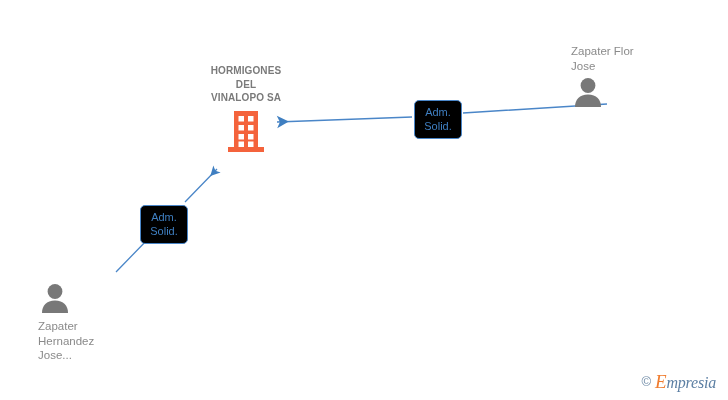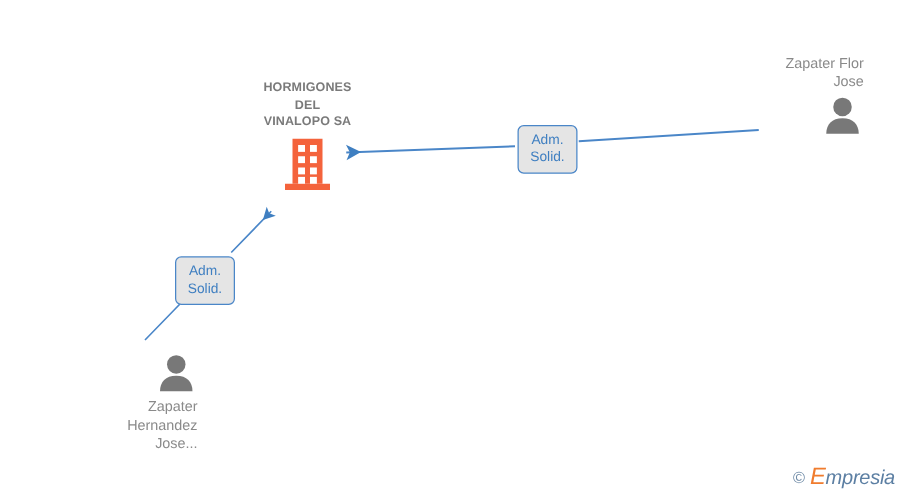--- a/index.html
+++ b/index.html
@@ -45,21 +45,21 @@
   }
   .company-icon-wrap {
     margin-top: 4px;
     height: 46px;
   }
 
   
   .person-node {
     position: absolute;
     width: 120px;
-    text-align: right;
+    text-align: left;
   }
   .person-node.right {
     left: 571px;
     top: 44px;
   }
   .person-node.bottom-left {
     left: 38px;
     top: 282px;
   }
   .person-name {
@@ -71,21 +71,21 @@
   .person-icon-wrap {
     height: 34px;
   }
   .person-node.right .person-icon-wrap { margin-top: 3px; }
   .person-node.bottom-left .person-name { margin-top: 3px; }
 
   
   .rel-label {
     position: absolute;
     box-sizing: border-box;
-    background: #e5e5e5;
+    background: #000000;
     border: 1px solid #4a86c8;
     border-radius: 5px;
     color: #3f7fc1;
     font-size: 11px;
     line-height: 14px;
     text-align: center;
     padding: 4px 7px 5px 7px;
     white-space: pre-line;
   }
   .rel-label.top-right {
@@ -107,21 +107,21 @@
     display: flex;
     align-items: center;
     gap: 4px;
   }
   .wm-c {
     color: #6e8aa6;
     font-size: 13px;
     line-height: 1;
   }
   .wm-text {
-    font-family: Liberation Sans, sans-serif;
+    font-family: Liberation Serif, serif;
     font-style: italic;
     font-size: 16px;
     line-height: 1;
     color: #5c7fa3;
     letter-spacing: -0.2px;
   }
   .wm-text .wm-e {
     color: #f07c2e;
     font-size: 19px;
   }

